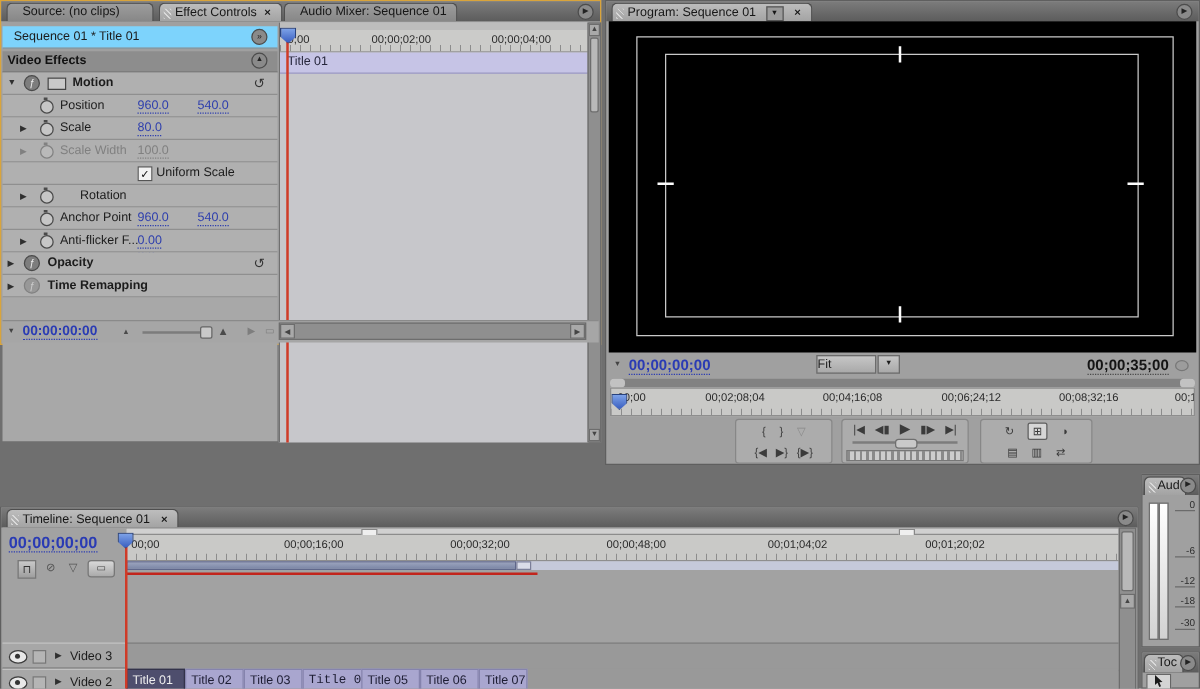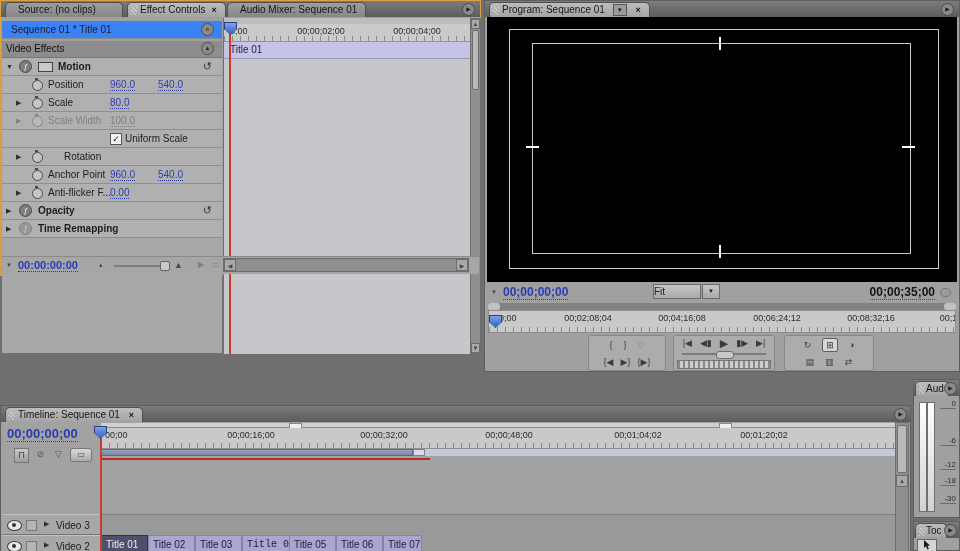--- a/index.html
+++ b/index.html
@@ -68,27 +68,27 @@
 <div id="app">
 
   <div class="group focused" style="left:0;top:0;width:481px;height:276px;">
     <div class="tabbar">
       <div class="tab" style="left:4px;width:118px;"><span>Source: (no clips)</span></div>
       <div class="tab active" style="left:126px;"><span class="grip"></span><span>Effect Controls</span><span class="close">×</span></div>
       <div class="tab" style="left:226px;"><span>Audio Mixer: Sequence 01</span></div>
       <div class="pm" style="right:5px;top:2px;">▶</div>
     </div>
 
-    <div style="position:absolute;left:1px;top:20px;width:220px;height:17px;background:#3b82f6;border-bottom:1px solid #8a8a8a;">
+    <div style="position:absolute;left:1px;top:20px;width:220px;height:17px;background:#7dd3fc;border-bottom:1px solid #8a8a8a;">
       <span style="position:absolute;left:9px;top:3px;">Sequence 01 * Title 01</span>
       <span class="pm" style="right:8px;top:2px;font-size:7px;">»</span>
     </div>
 
     <div style="position:absolute;left:1px;top:40px;width:220px;height:16px;background:#8d8d8d;border-bottom:1px solid #787878;">
-      <span style="position:absolute;left:4px;top:2px;font-weight:normal;color:#111;">Video Effects</span>
+      <span style="position:absolute;left:4px;top:2px;font-weight:bold;color:#111;">Video Effects</span>
       <span class="pm" style="right:8px;top:1px;font-size:6px;">▲</span>
     </div>
 
     <div style="position:absolute;left:1px;top:57px;width:220px;">
       <div class="row">
         <span class="tri" style="left:4px;">▼</span>
         <span class="fx" style="left:17px;">ƒ</span>
         <span style="left:36px;top:4px;width:13px;height:8px;border:1px solid #444;background:#c9c9c9;"></span>
         <span style="left:56px;font-weight:bold;">Motion</span>
         <span class="reset">↺</span>

